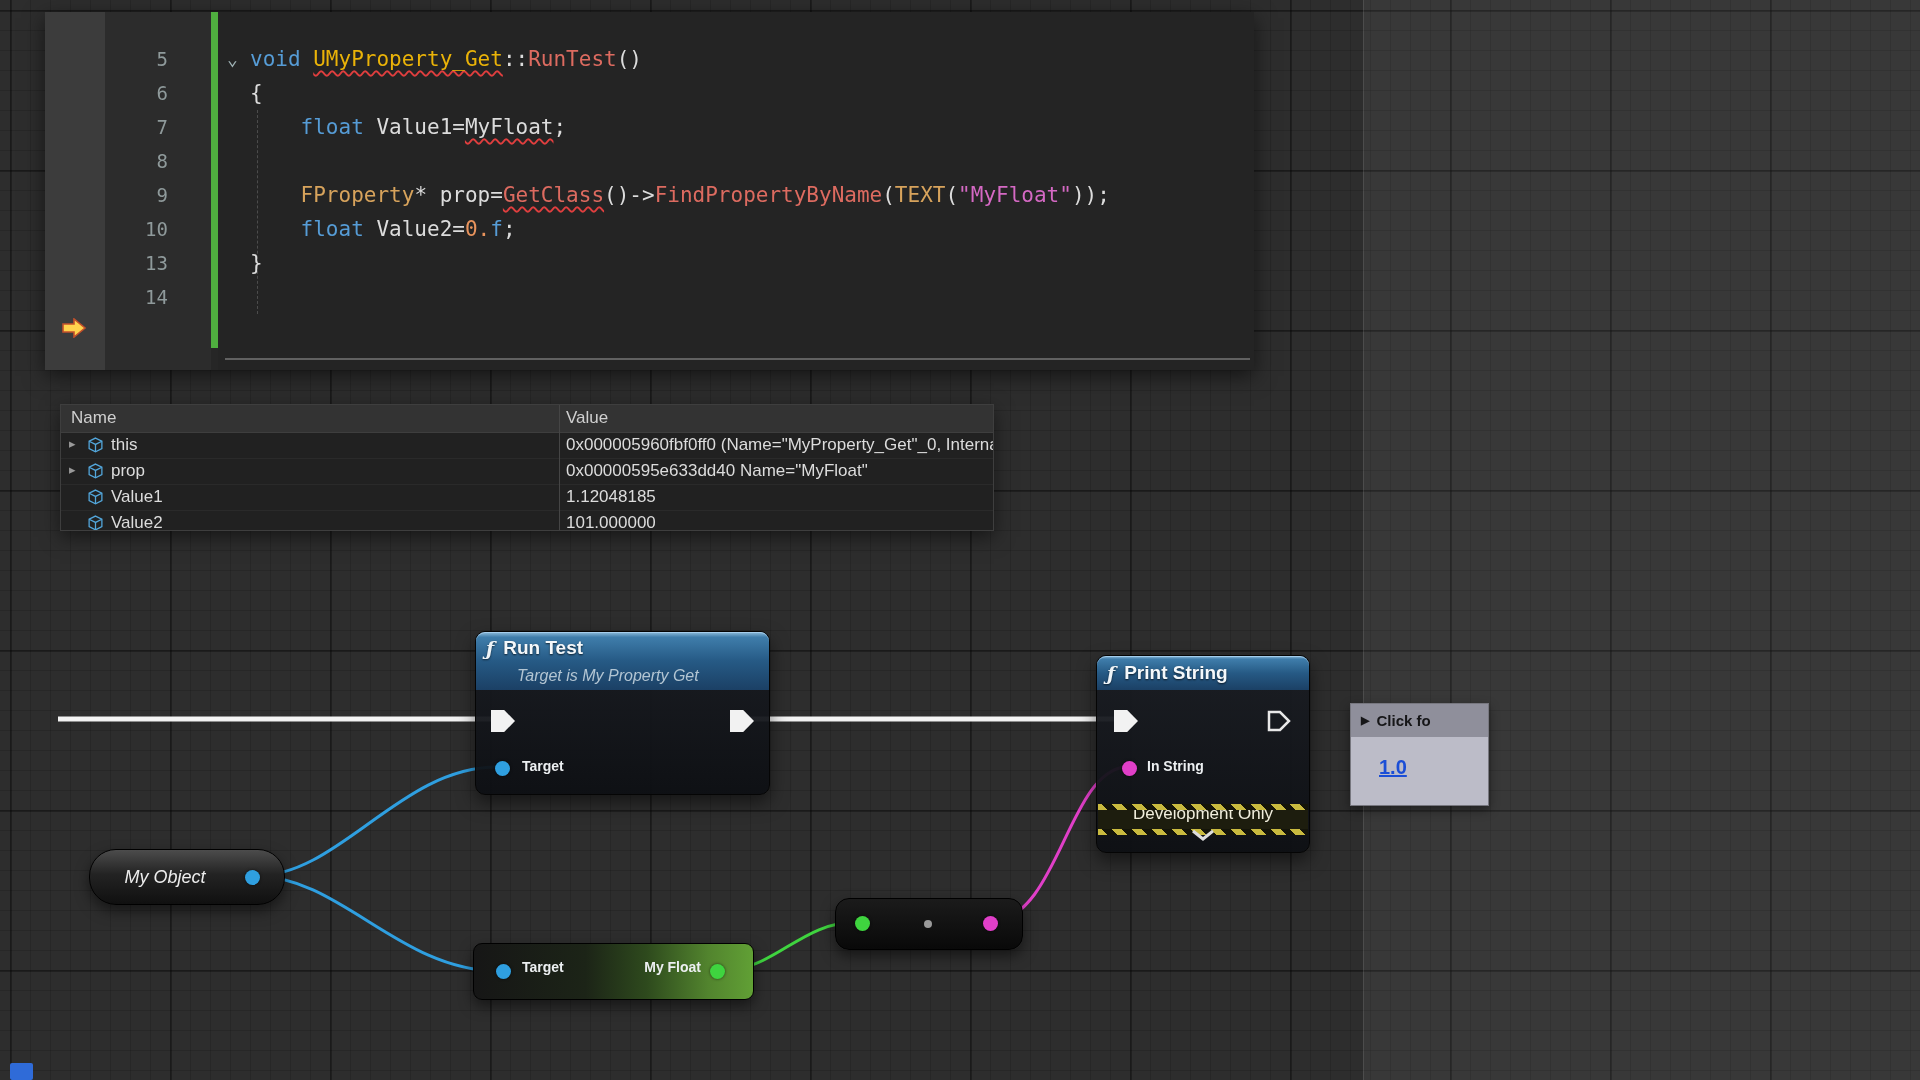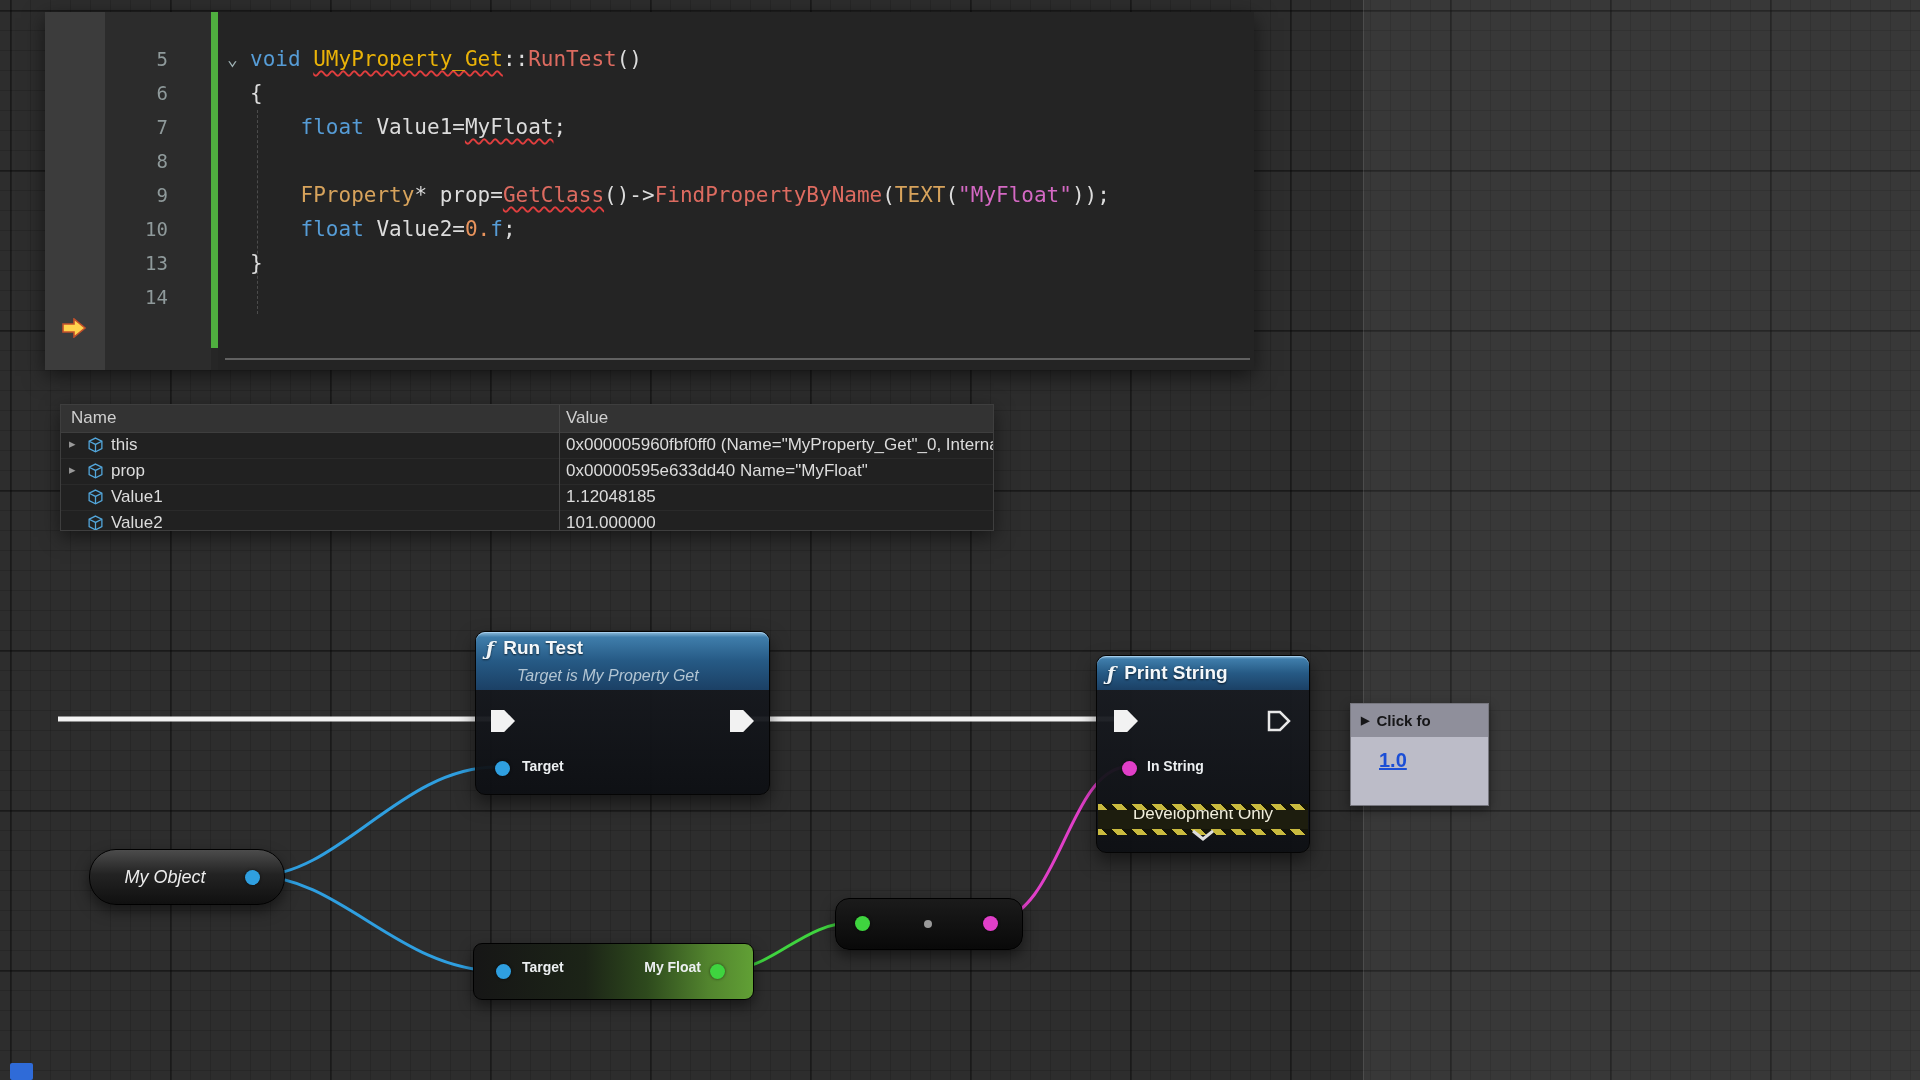--- a/index.html
+++ b/index.html
@@ -61,21 +61,21 @@
   #node-conv{left:835px;top:898px;width:186px;height:50px;border:1px solid #000;border-radius:14px;
     background:linear-gradient(180deg,#1b1b1b,#090909);box-shadow:0 6px 14px rgba(0,0,0,.5);}
   .conv-dot{position:absolute;left:88px;top:21px;width:8px;height:8px;border-radius:50%;background:#9a9a9a;}
 
   
   #debug-box{position:absolute;left:1350px;top:703px;width:139px;height:103px;overflow:hidden;
     background:#bcbcc8;box-shadow:0 4px 10px rgba(0,0,0,.4);border:1px solid #77777f;box-sizing:border-box;}
   #debug-box .dbg-header{height:33px;background:#8f8f9b;display:flex;align-items:center;
     padding-left:10px;color:#161618;font-size:15px;font-weight:bold;white-space:nowrap;}
   #debug-box .dbg-header .play{font-size:11px;margin-right:7px;}
-  .debug-value{margin:12px 0 0 28px;font-size:20px;font-weight:bold;color:#1b4ed6;text-decoration:underline;}
+  .debug-value{margin:19px 0 0 28px;font-size:20px;font-weight:bold;color:#1b4ed6;text-decoration:underline;}
 
   
   .editor{position:absolute;left:45px;top:12px;width:1209px;height:358px;overflow:hidden;
     background:#262626;box-shadow:0 6px 20px rgba(0,0,0,.55);font-family:"DejaVu Sans Mono",monospace;}
   .strip-margin{position:absolute;left:0;top:0;width:60px;height:100%;background:#3c3c3c;}
   .strip-nums{position:absolute;left:60px;top:0;width:106px;height:100%;background:#2c2c2c;}
   .strip-green{position:absolute;left:166px;top:0;width:7px;height:336px;background:#4fae3f;}
   .code-bg{position:absolute;left:173px;top:0;right:0;height:100%;background:#242424;}
   .code-lines{position:absolute;left:0;top:30px;right:0;}
   .line{position:relative;height:34px;line-height:34px;white-space:pre;}

